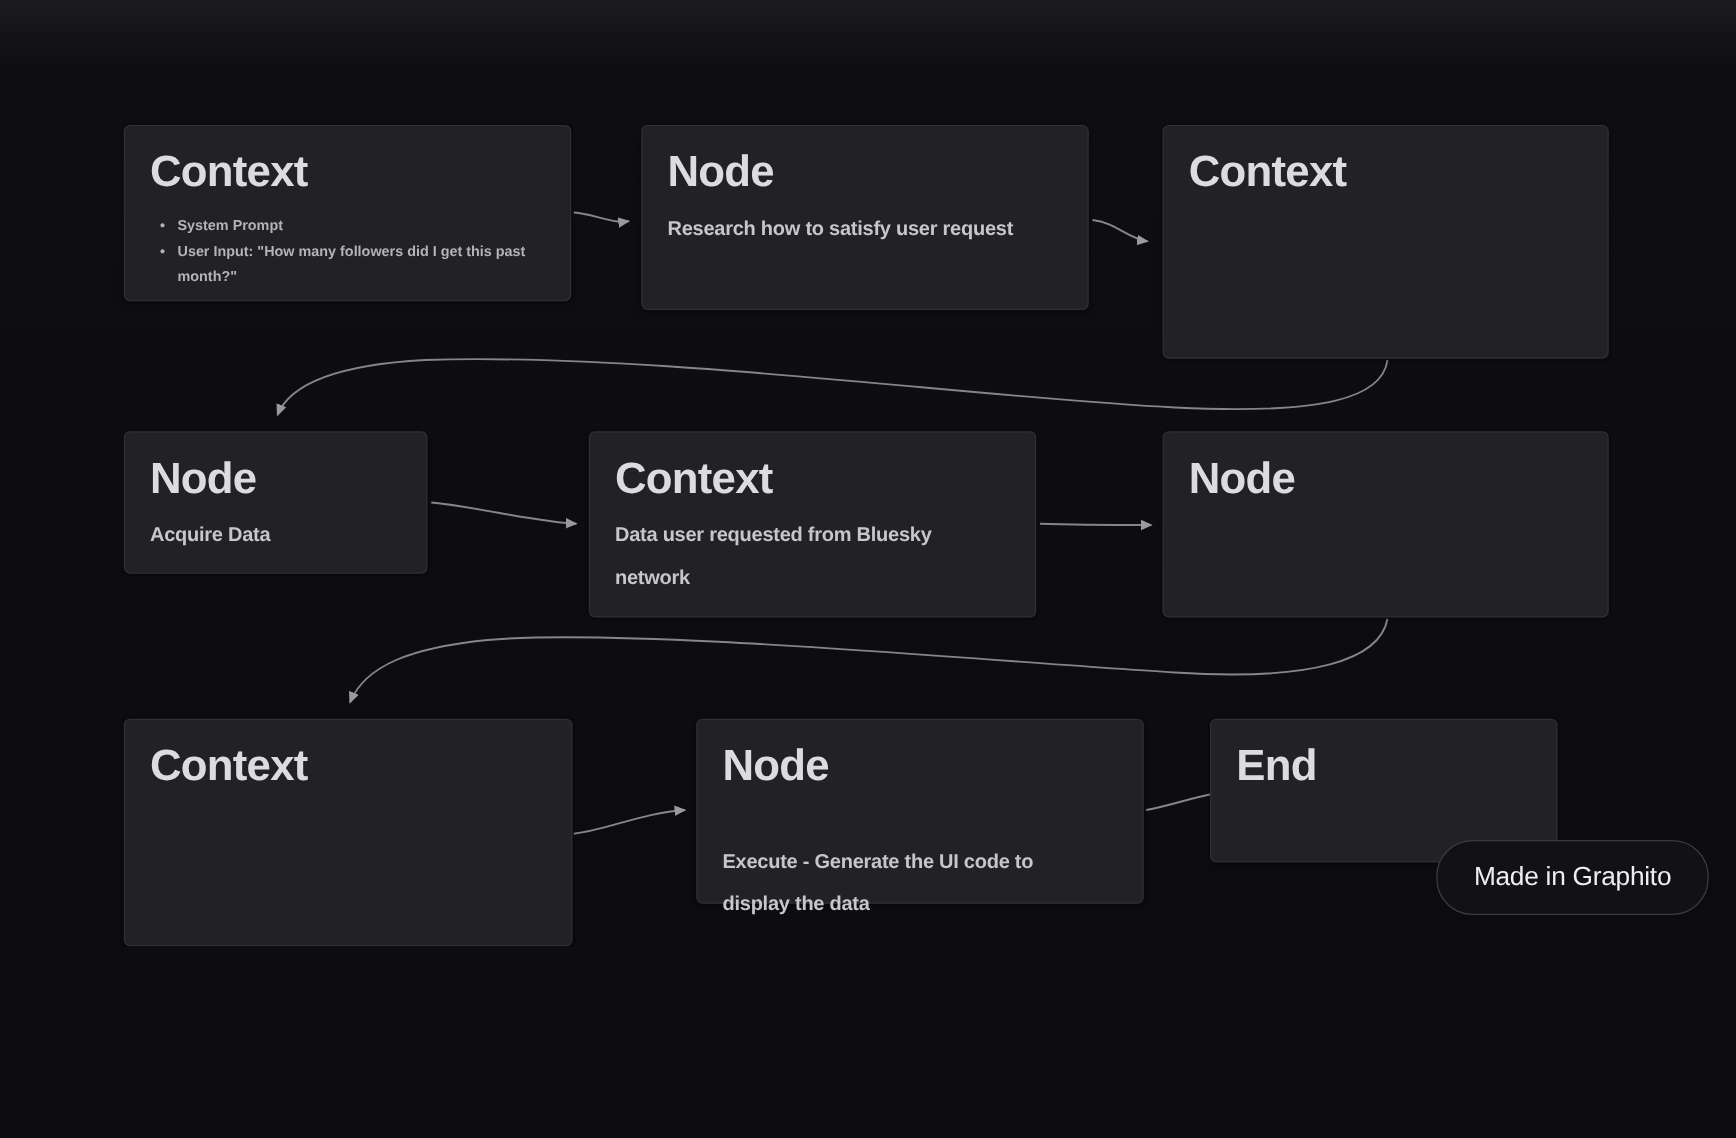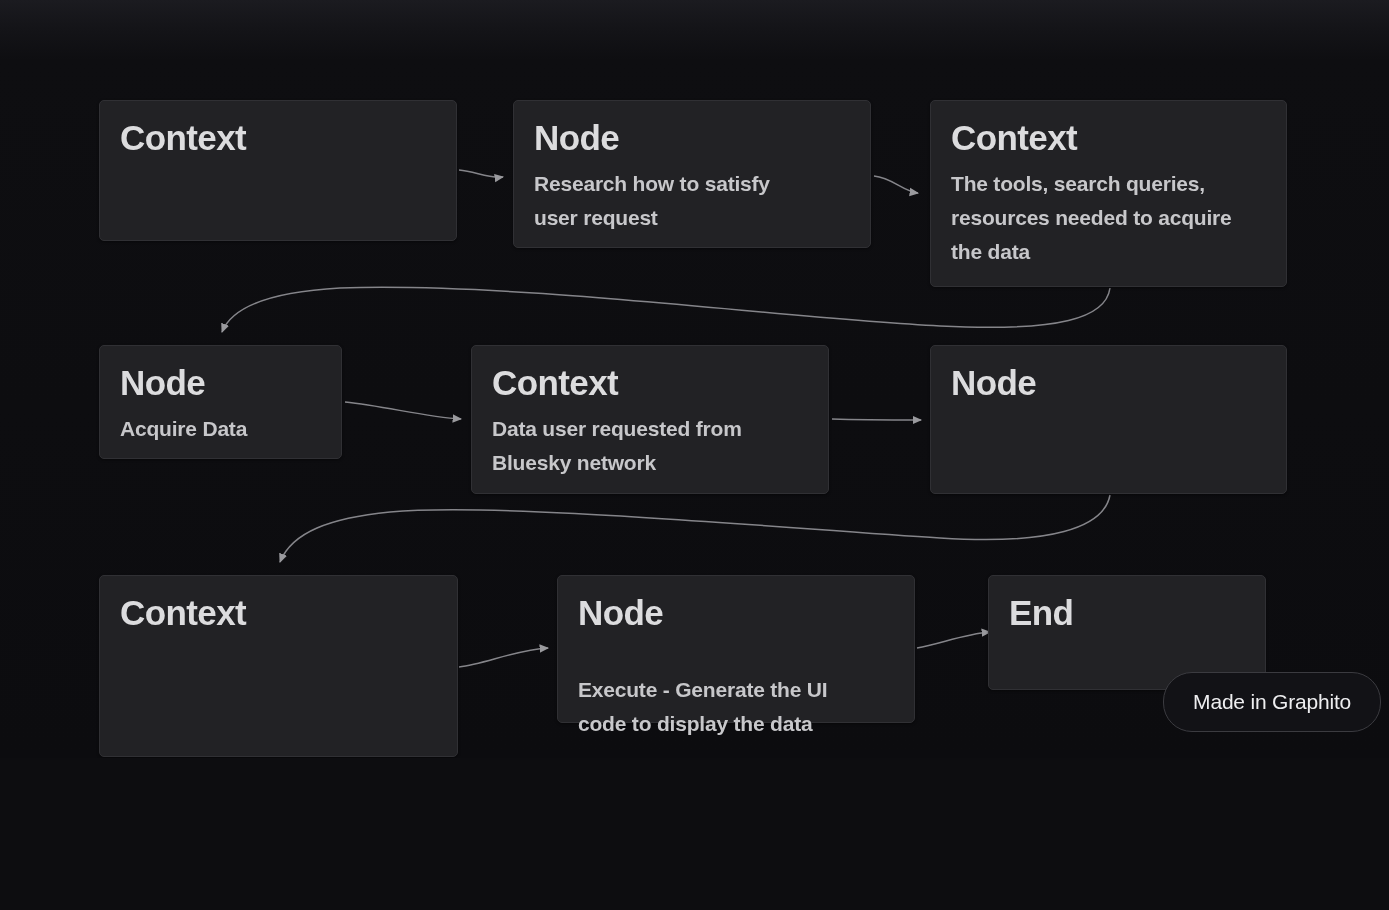--- a/index.html
+++ b/index.html
@@ -21,21 +21,21 @@
   }
   .node-title{
     font-size:35px;
     font-weight:700;
     letter-spacing:-0.6px;
     color:#dcdcde;
     line-height:42px;
     margin:0;
   }
   .node-subtitle{
-    font-size:21px;
+    font-size:16px;
     font-weight:700;
     letter-spacing:-0.2px;
     color:#c7c7ca;
     line-height:34px;
     margin-top:8px;
   }
   .node-bullets{
     list-style:none;
     margin:12px 0 0 0;
     padding:0 0 0 8px;
@@ -57,33 +57,33 @@
   }
   
   #box-a{left:99px;top:100px;width:358px;height:141px;}
   #box-b{left:513px;top:100px;width:358px;height:148px;}
   #box-c{left:930px;top:100px;width:357px;height:187px;}
   #box-d{left:99px;top:345px;width:243px;height:114px;}
   #box-e{left:471px;top:345px;width:358px;height:149px;}
   #box-f{left:930px;top:345px;width:357px;height:149px;}
   #box-g{left:99px;top:575px;width:359px;height:182px;}
   #box-h{left:557px;top:575px;width:358px;height:148px;}
-  #box-i{left:988px;top:575px;width:278px;height:115px;}
+  #box-i{left:968px;top:575px;width:278px;height:115px;}
   
   #box-b .node-subtitle{max-width:280px;}
   #box-f .node-subtitle{max-width:305px;}
   #box-g .node-subtitle{max-width:285px;}
   #box-h .node-subtitle{max-width:300px;margin-top:39px;}
 
   .edge-layer{position:absolute;left:0;top:0;width:1389px;height:910px;pointer-events:none;}
   .edge{fill:none;stroke:#85858a;stroke-width:1.5;}
 
   .made-badge{
     position:absolute;
-    right:8px;bottom:26px;
+    right:22px;bottom:26px;
     height:58px;
     padding:0 29px;
     display:flex;align-items:center;
     background:#121216;
     border:1px solid #3b3b40;
     border-radius:29px;
     color:#eeeef0;
     font-size:21px;
     letter-spacing:-0.2px;
     cursor:pointer;
@@ -105,30 +105,33 @@
     <path class="edge" d="M1110,288 C1106,318 1060,332 940,326 C780,318 520,282 340,288 C285,291 234,302 222,332" marker-end="url(#arrow)"></path>
     <path class="edge" d="M345,402 C385,406 425,417 461,419" marker-end="url(#arrow)"></path>
     <path class="edge" d="M832,419 C862,420 894,420 921,420" marker-end="url(#arrow)"></path>
     <path class="edge" d="M1110,495 C1104,528 1050,545 940,538 C780,528 500,502 390,512 C330,518 292,532 280,562" marker-end="url(#arrow)"></path>
     <path class="edge" d="M459,667 C485,664 515,650 548,648" marker-end="url(#arrow)"></path>
     <path class="edge" d="M917,648 C940,644 964,634 990,632" marker-end="url(#arrow)"></path>
   </svg>
 
   <div class="flow-node" id="box-a">
     <div class="node-title">Context</div>
+    <ul class="node-bullets">
+      <li>System Prompt</li>
+      <li>User Input: "How many followers did I get this past month?"</li>
+    </ul>
   </div>
 
   <div class="flow-node" id="box-b">
     <div class="node-title">Node</div>
     <div class="node-subtitle">Research how to satisfy user request</div>
   </div>
 
   <div class="flow-node" id="box-c">
     <div class="node-title">Context</div>
-    <div class="node-subtitle">The tools, search queries, resources needed to acquire the data</div>
   </div>
 
   <div class="flow-node" id="box-d">
     <div class="node-title">Node</div>
     <div class="node-subtitle">Acquire Data</div>
   </div>
 
   <div class="flow-node" id="box-e">
     <div class="node-title">Context</div>
     <div class="node-subtitle">Data user requested from Bluesky network</div>

